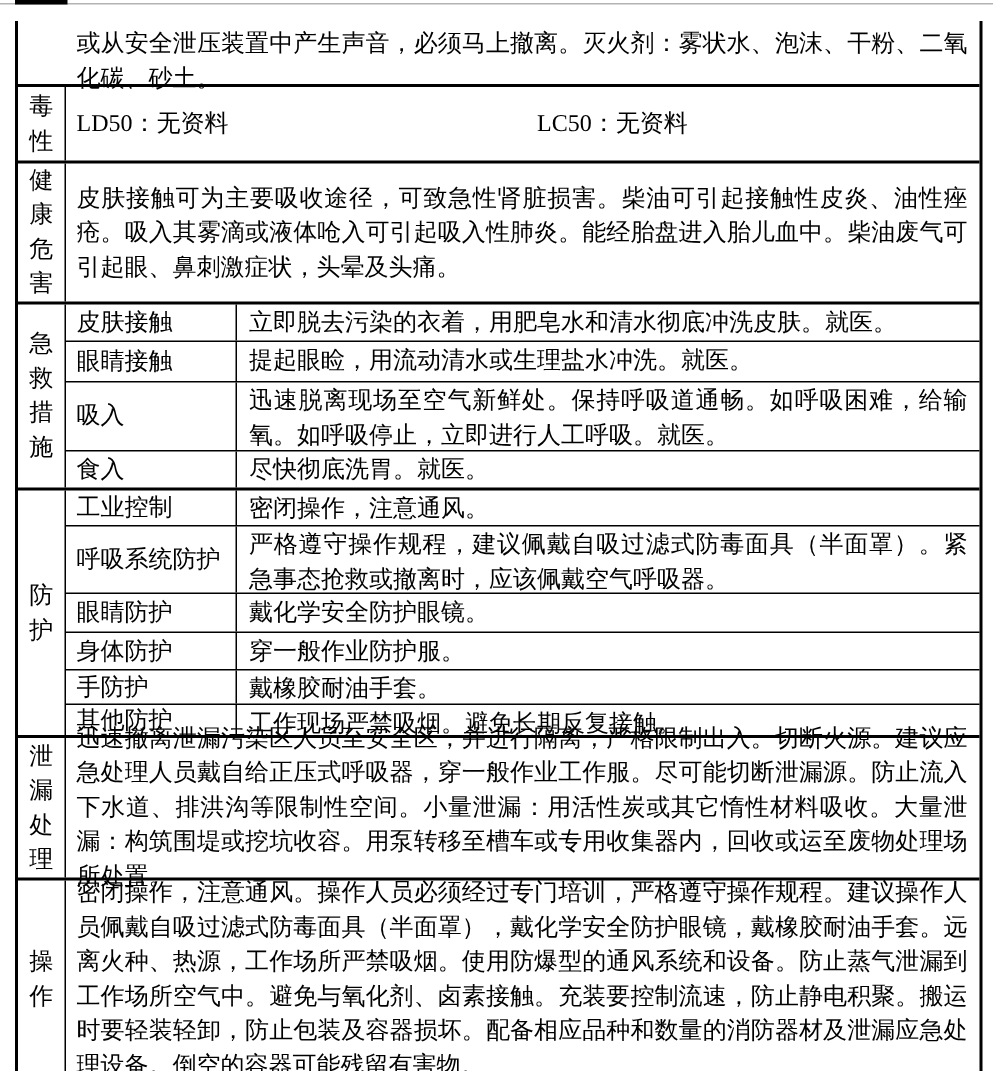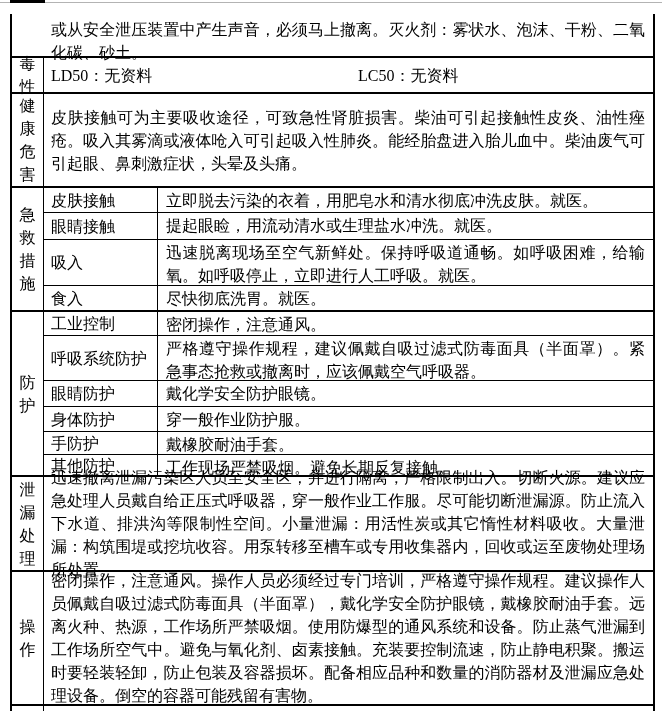--- a/index.html
+++ b/index.html
@@ -31,21 +31,21 @@
     width:114px; flex:0 0 114px; border-right:1px solid #000;
     display:flex; align-items:center; padding-left:7px;
   }
   .sub-content { flex:1; display:flex; align-items:flex-start; padding:1px 8px; min-width:0; }
   .sub-content .wrap { width:100%; text-align:justify; }
   .tox-content { flex:1; position:relative; display:flex; align-items:center; padding-left:7px; }
   .lc50 { position:absolute; left:314px; }
   
   .h-rowa { height:42px; align-items:flex-start; }
   .h-rowa .content-merged { padding-top:4px; align-items:flex-start; }
-  .h-tox { height:36px; }
+  .h-tox { height:51px; }
   .h-health { height:94px; }
   .h-firstaid { height:124px; }
   .h-protect { height:165px; }
   .h-leak { height:95px; }
   .h-handle { height:134px; }
   .h-partial { height:7px; }
   .fa-0 { height:24px; } .fa-1 { height:27px; } .fa-2 { height:46px; } .fa-3 { height:25px; }
   .pr-0 { height:23px; } .pr-1 { height:45px; } .pr-2 { height:26px; }
   .pr-3 { height:25px; } .pr-4 { height:23px; } .pr-5 { height:21px; }
 </style>

